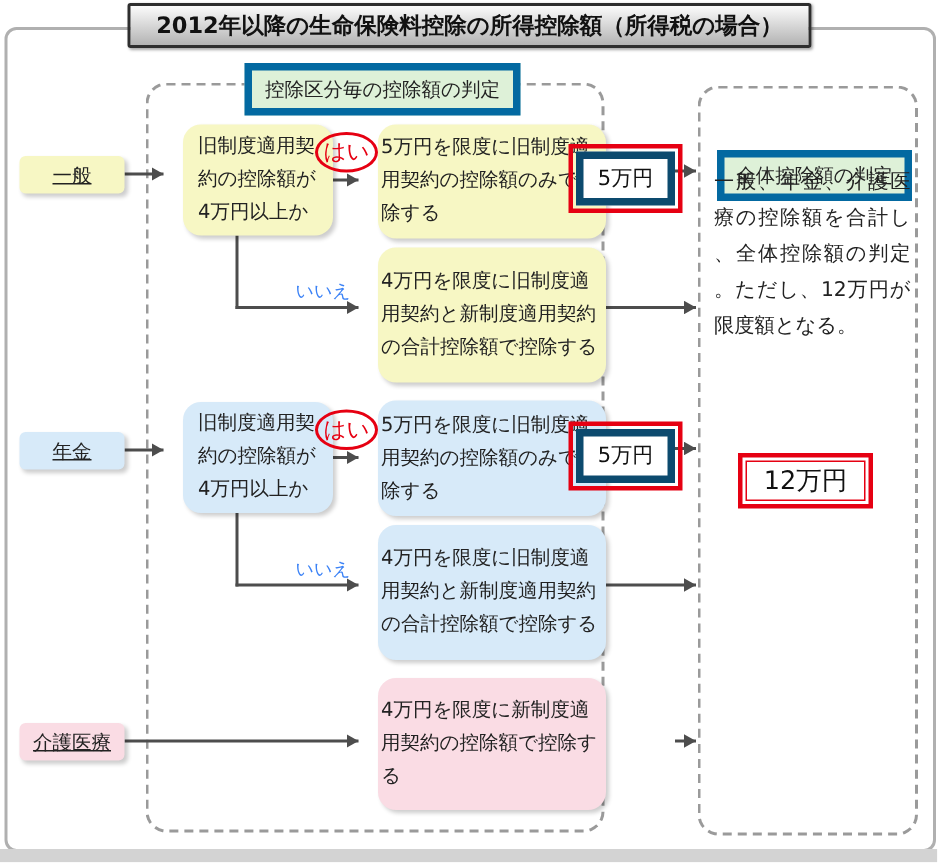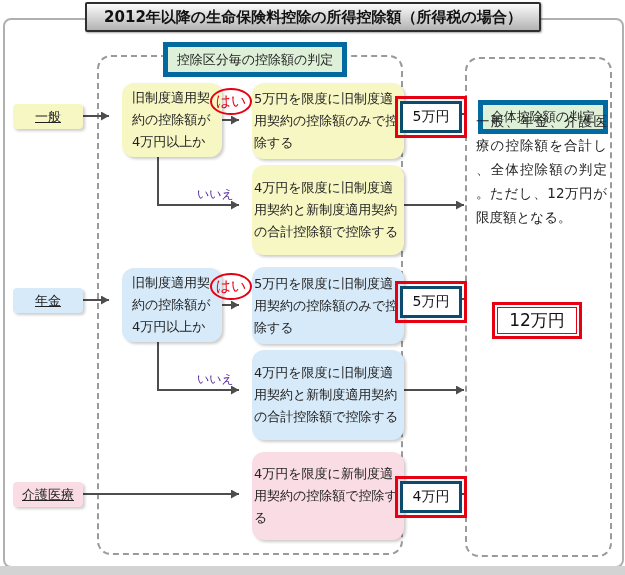--- a/index.html
+++ b/index.html
@@ -49,25 +49,25 @@
           box-shadow:2px 2px 3px rgba(0,0,0,.2);}
 
   .yellow{background:#f7f7c4;}
   .blue{background:#d7eaf9;}
   .pink{background:#fadce4;}
 
   
   .yes-oval{position:absolute;width:38px;height:23px;border:2px solid #e60012;border-radius:50%;
             display:flex;align-items:center;justify-content:center;
             color:#e60012;font-size:15px;background:transparent;}
-  .no-label{position:absolute;font-size:12px;color:#4c1d95;}
+  .no-label{position:absolute;font-size:12px;color:#3b82f6;}
 
   
-  .amount{position:absolute;left:400px;width:56px;height:26px;background:#fff;
-          border:3px solid #0c4a6e;outline:3px solid #e60012;outline-offset:2px;
+  .amount{position:absolute;left:384px;width:56px;height:26px;background:#fff;
+          border:5px solid #0c4a6e;outline:3px solid #e60012;outline-offset:2px;
           display:flex;align-items:center;justify-content:center;font-size:14px;color:#111;}
   .total-amount{position:absolute;left:497px;top:287px;width:78px;height:25px;background:#fff;
           border:1px solid #e60012;outline:3px solid #e60012;outline-offset:2px;
           display:flex;align-items:center;justify-content:center;font-size:17px;color:#111;margin-top:20px;}
 
   .panel-desc{position:absolute;left:476px;top:109px;width:131px;
               font-size:13.5px;line-height:24px;text-align:justify;
               word-break:break-all;line-break:anywhere;color:#222;}
 </style>
 </head>
@@ -127,18 +127,17 @@
   <div class="cat blue" style="top:288px">年金</div>
   <div class="decision blue" style="top:268px;height:74px">旧制度適用契約の控除額が4万円以上か</div>
   <div class="yes-oval" style="left:210px;top:273px">はい</div>
   <div class="action blue" style="top:267px;height:77px">5万円を限度に旧制度適用契約の控除額のみで控除する</div>
   <div class="no-label" style="left:197px;top:371px">いいえ</div>
   <div class="action blue" style="top:350px;height:90px">4万円を限度に旧制度適用契約と新制度適用契約の合計控除額で控除する</div>
   <div class="amount" style="top:286px">5万円</div>
 
   <div class="cat pink" style="top:482px">介護医療</div>
   <div class="action pink" style="top:452px;height:88px">4万円を限度に新制度適用契約の控除額で控除する</div>
-  <div class="amount" style="top:481px">4万円</div>
 
   <div class="panel-desc">一般、年金、介護医療の控除額を合計し、全体控除額の判定。ただし、12万円が限度額となる。</div>
   <div class="total-amount">12万円</div>
 
 </div>
 
 </body></html>

